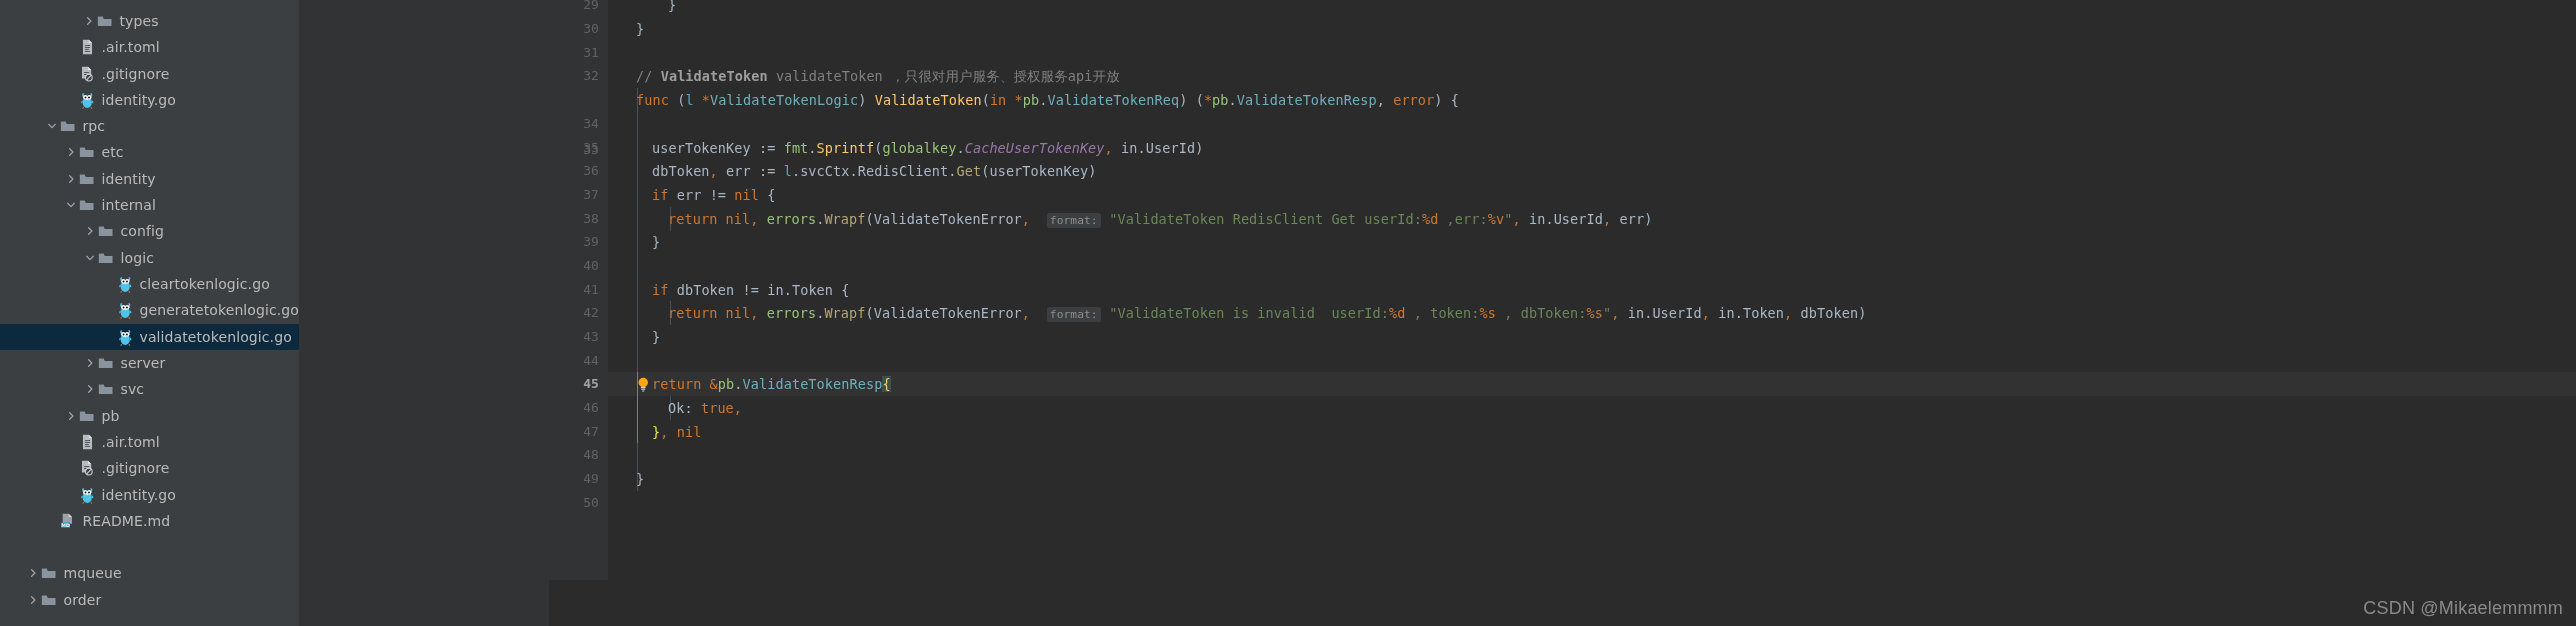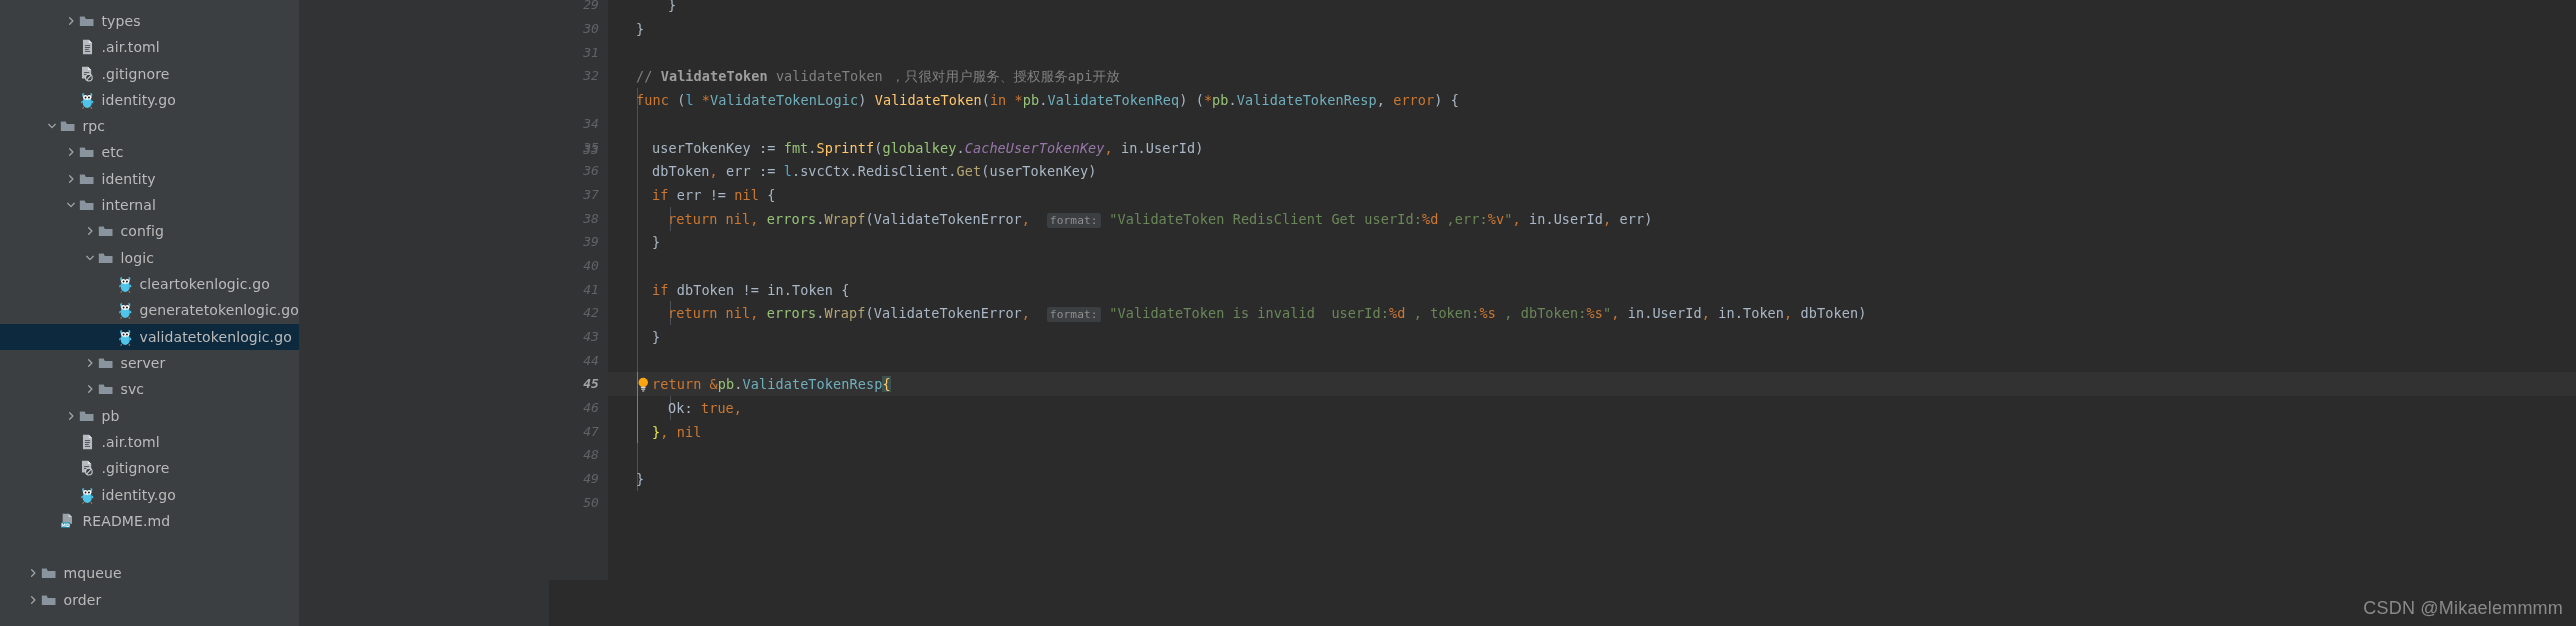--- a/index.html
+++ b/index.html
@@ -76,21 +76,20 @@
   .gutter-pad {
     width: 250px; min-width:250px;
     background: #313335;
     height: 626px;
   }
   .gutter {
     width: 59px; min-width: 59px;
     background: #313335;
     height: 580px;
     position: relative;
-    font-style: italic;
   }
   .code-area {
     flex: 1;
     background: #2b2b2b;
     position: relative;
     height: 626px;
   }
   .ln {
     position: absolute;
     right: 9.2px;
@@ -180,21 +179,21 @@
           </svg>
         </span>
         <span class="ico">
           <svg width="16" height="13" viewBox="0 0 24 20">
             <path d="M1 4 L1 17 L22 17 L22 6 L10.5 6 L8.5 4 Z" fill="#8a949e"></path>
             <rect x="1" y="2.4" width="8" height="2.6" fill="#8a949e"></rect>
           </svg>
         </span>
         <span class="label">svc</span>
       </div>
-      <div class="tree-row" style="position: absolute; left: 0px; right: 0px; top: 8px;">
+      <div class="tree-row" style="position: absolute; left: 0px; right: 0px; top: 8px; padding-left: 18px;">
         <span class="indent" style="width: 64px;"></span>
         <span class="arrow">
           <svg width="9.2" height="12" viewBox="0 0 14 18">
             <path d="M4 4 L9 9 L4 14" fill="none" stroke="#a0a8ae" stroke-width="1.8" stroke-linecap="round" stroke-linejoin="round"></path>
           </svg>
         </span>
         <span class="ico">
           <svg width="16" height="13" viewBox="0 0 24 20">
             <path d="M1 4 L1 17 L22 17 L22 6 L10.5 6 L8.5 4 Z" fill="#8a949e"></path>
             <rect x="1" y="2.4" width="8" height="2.6" fill="#8a949e"></rect>

